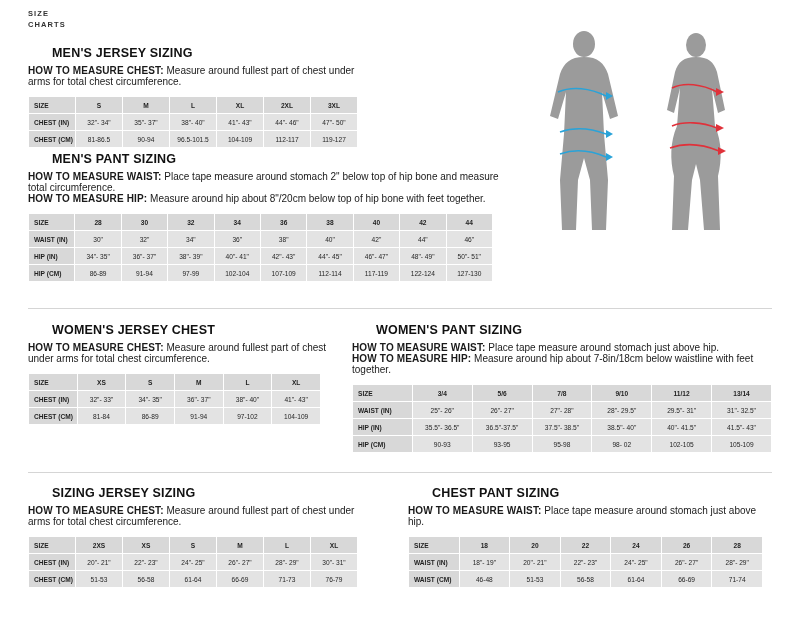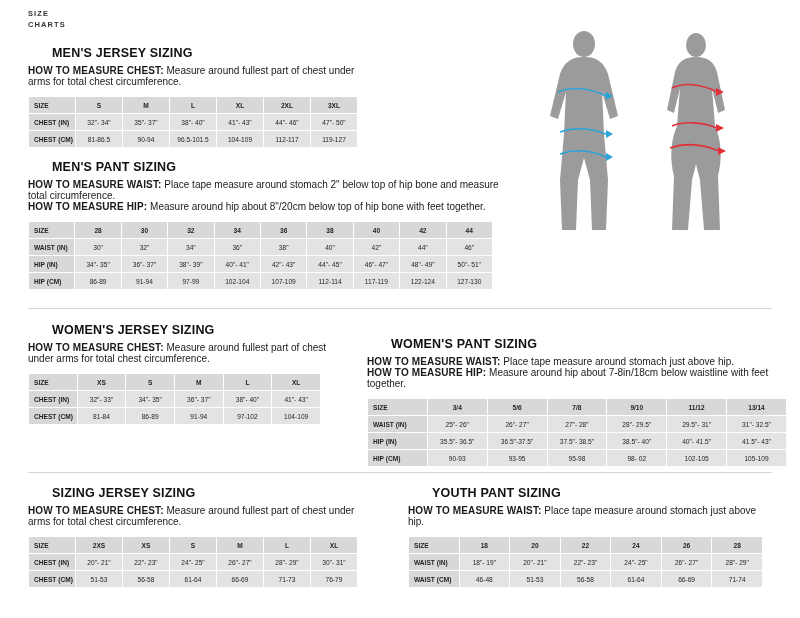--- a/index.html
+++ b/index.html
@@ -65,26 +65,26 @@
     background: #d8d8d8;
   }
   table.size thead th { background: #d8d8d8; }
 
   .divider { border-top: 1px solid #d5d5d5; }
 
   
   #title-block { position:absolute; left:28px; top:8px; }
 
   #men-jersey { position:absolute; left:28px; top:46px; width: 350px; }
-  #men-pant   { position:absolute; left:28px; top:160px; width: 490px; }
+  #men-pant   { position:absolute; left:28px; top:152px; width: 490px; }
 
   #hr1 { position:absolute; left:28px; top:308px; width: 744px; }
 
   #women-jersey { position:absolute; left:28px; top:323px; width: 320px; }
-  #women-pant   { position:absolute; left:367px; top:323px; width: 420px; margin-top: 14px; }
+  #women-pant   { position:absolute; left:352px; top:323px; width: 420px; }
 
   #hr2 { position:absolute; left:28px; top:472px; width: 744px; }
 
   #youth-jersey { position:absolute; left:28px; top:486px; width: 340px; }
   #youth-pant   { position:absolute; left:408px; top:486px; width: 360px; }
 
   #figures { position:absolute; left:520px; top:30px; width: 260px; height: 240px; }
 
   .tbl-w-men-j { width: 330px; }
   .tbl-w-men-p { width: 465px; }
@@ -239,21 +239,21 @@
           <td>122-124</td>
           <td>127-130</td>
         </tr>
       </tbody>
     </table>
   </div>
 
   <div id="hr1" class="divider"></div>
 
   <div id="women-jersey">
-    <div class="section-head">WOMEN'S JERSEY SIZING</div>
+    <div class="section-head">WOMEN'S JERSEY CHEST</div>
     <p class="measure-line">
       <b>HOW TO MEASURE CHEST:</b><span> Measure around fullest part of chest under arms for total chest circumference.</span>
     </p>
     <table class="size tbl-w-wj">
       <thead>
         <tr>
           <th>SIZE</th>
           <th>XS</th>
           <th>S</th>
           <th>M</th>
@@ -370,21 +370,21 @@
           <td>61-64</td>
           <td>66-69</td>
           <td>71-73</td>
           <td>76-79</td>
         </tr>
       </tbody>
     </table>
   </div>
 
   <div id="youth-pant">
-    <div class="section-head">YOUTH PANT SIZING</div>
+    <div class="section-head">CHEST PANT SIZING</div>
     <p class="measure-line">
       <b>HOW TO MEASURE WAIST:</b><span> Place tape measure around stomach just above hip.</span>
     </p>
     <table class="size tbl-w-yp">
       <thead>
         <tr>
           <th>SIZE</th>
           <th>18</th>
           <th>20</th>
           <th>22</th>

